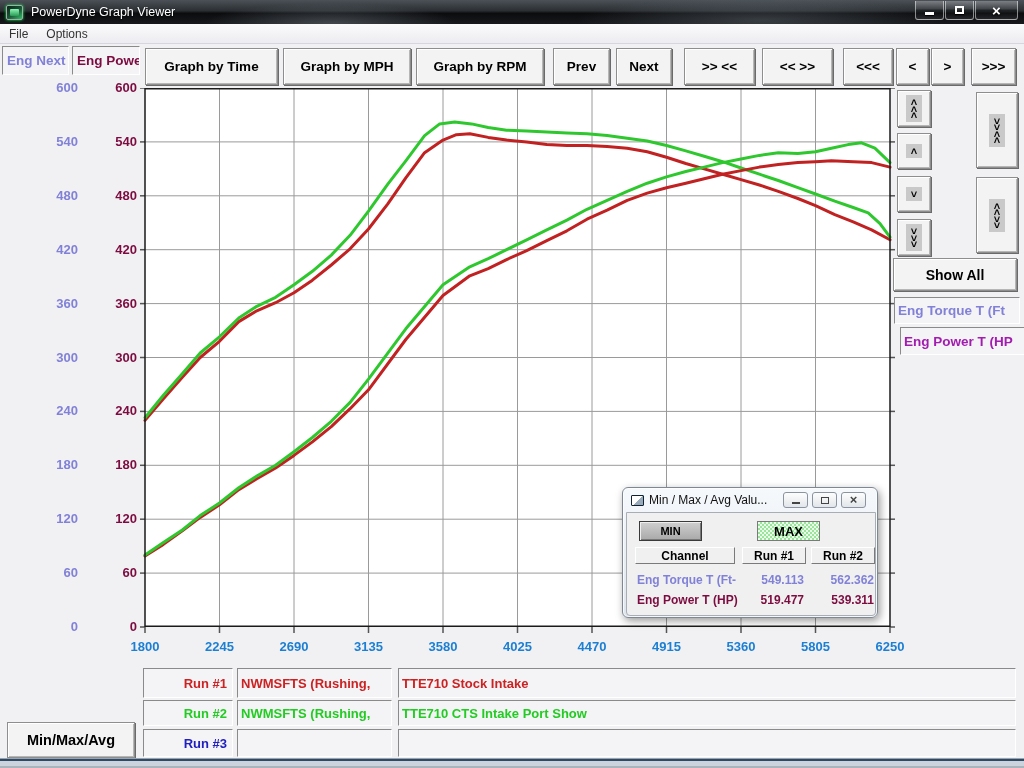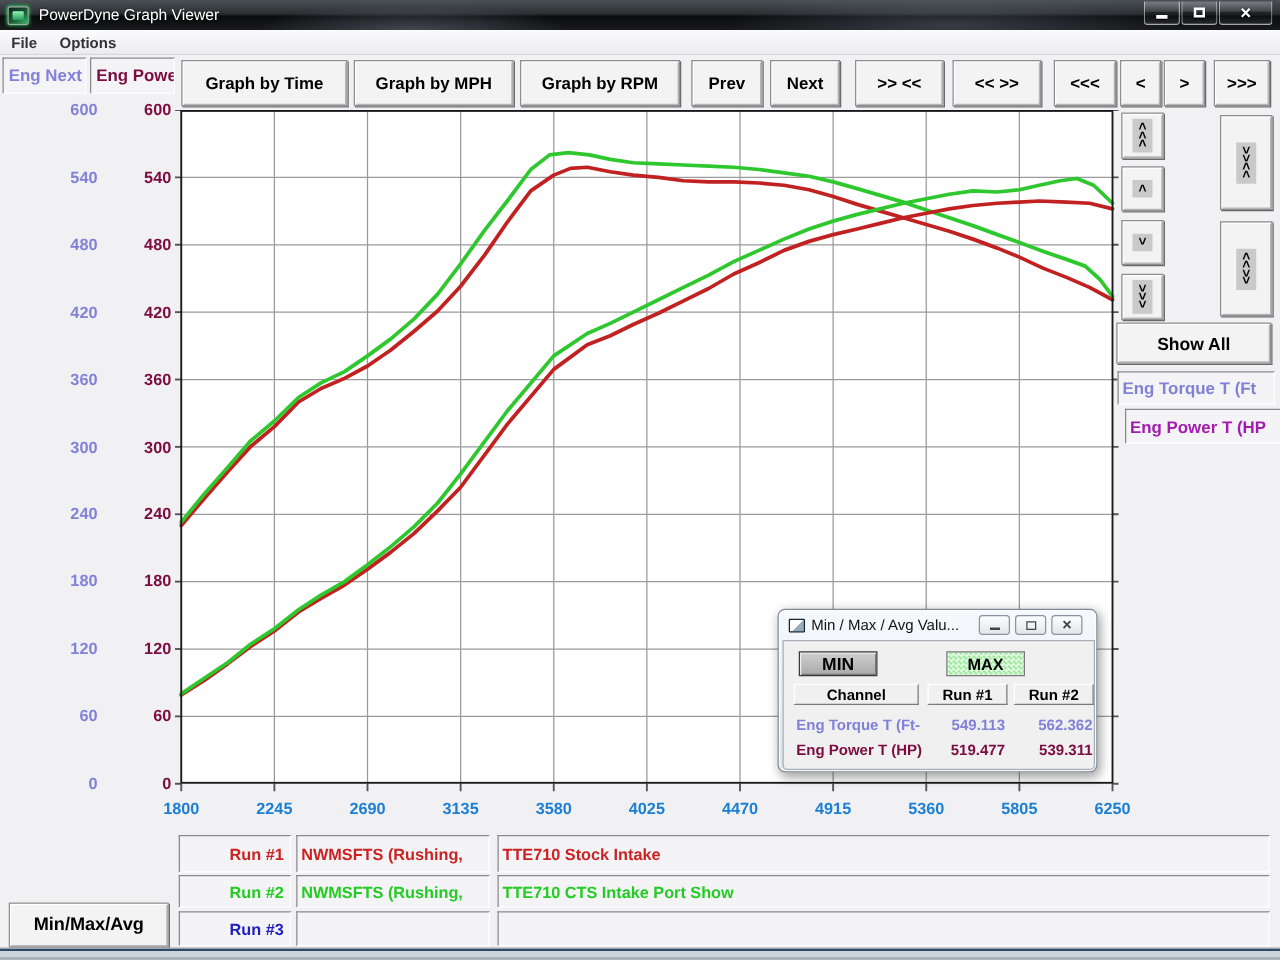--- a/index.html
+++ b/index.html
@@ -24,21 +24,21 @@
     display:flex; align-items:center; justify-content:center; position:relative; }
   .wbtn.close { width:43px; }
   .g-min { width:9px; height:3px; background:#fff; box-shadow:0 1px 1px #000; margin-top:6px; }
   .g-max { width:9px; height:8px; border:2px solid #fff; box-shadow:0 1px 1px #000; background:transparent; }
   .g-close { color:#fff; font-size:15px; font-weight:bold; text-shadow:0 1px 2px #000; line-height:15px; }
 
   
   .menubar { position:absolute; left:0; top:24px; width:1024px; height:20px;
     background:linear-gradient(180deg,#fbfbfc,#ececf1); border-bottom:1px solid #d6d6de;
     display:flex; align-items:center; font-size:12px; color:#333; }
-  .menu-item { padding:2px 9px;font-weight:bold; }
+  .menu-item { padding:2px 9px; }
 
   
   .btn3d { position:absolute; background:#f3f3f3; border:1px solid #8e8e8e;
     box-shadow:inset 1px 1px 0 #ffffff, inset -1px -1px 0 #b6b6b6, 1px 1px 0 #6a6a6a;
     font-family:"Liberation Sans",sans-serif; font-weight:bold; font-size:13.5px; color:#000;
     display:flex; align-items:center; justify-content:center; cursor:default; }
 
   .sunken { position:absolute; background:#f4f3f6; border:1px solid;
     border-color:#8a8a8a #ffffff #ffffff #8a8a8a; font-weight:bold; font-size:13px;
     display:flex; align-items:center; overflow:hidden; white-space:nowrap; }
@@ -75,21 +75,21 @@
   .mm-btn { width:25px; height:16px; margin-left:4px; border:1px solid #8a93a0; border-radius:3px;
     background:linear-gradient(180deg,#fdfdfd,#e2e6ea); display:flex; align-items:center; justify-content:center; }
   .mm-btns { position:absolute; right:11px; top:4px; display:flex; }
   .mg-min { width:8px; height:2px; background:#444; margin-top:5px; }
   .mg-max { width:8px; height:7px; border:1.5px solid #444; }
   .mg-close { color:#444; font-size:13px; font-weight:bold; line-height:12px; }
   .mm-body { position:absolute; left:3px; top:24px; width:250px; height:104px; background:#f0f0f0;
     border:1px solid #a8aeb6; border-radius:0 0 4px 4px; }
   .mm-minbtn { position:absolute; left:12px; top:8px; width:63px; height:20px; background:linear-gradient(180deg,#cfcfcf,#a9a9a9);
     border:1px solid #3a3a3a; box-shadow:inset 1px 1px 0 #eee, inset -1px -1px 0 #777;
-    font-weight:bold; font-size:14px; display:flex; align-items:center; justify-content:center; }
+    font-weight:bold; font-size:11px; display:flex; align-items:center; justify-content:center; }
   .mm-maxbtn { position:absolute; left:130px; top:8px; width:63px; height:20px;
     background:repeating-conic-gradient(#9be49b 0% 25%, #eaffea 0% 50%) 0 0/4px 4px;
     border:1px solid #7a7a7a; font-weight:bold; font-size:13px; display:flex; align-items:center; justify-content:center; }
   .mm-hdr { position:absolute; top:34px; height:17px; background:#f0f0f0; border:1px solid;
     border-color:#ffffff #7a7a7a #7a7a7a #ffffff; font-weight:bold; font-size:12px;
     display:flex; align-items:center; justify-content:center; }
   .mm-cell { position:absolute; font-size:12px; font-weight:bold; white-space:nowrap; }
   .num { text-align:right; width:62px; }
 
   .bottom-border { position:absolute; left:0; top:758px; width:1024px; height:10px;

